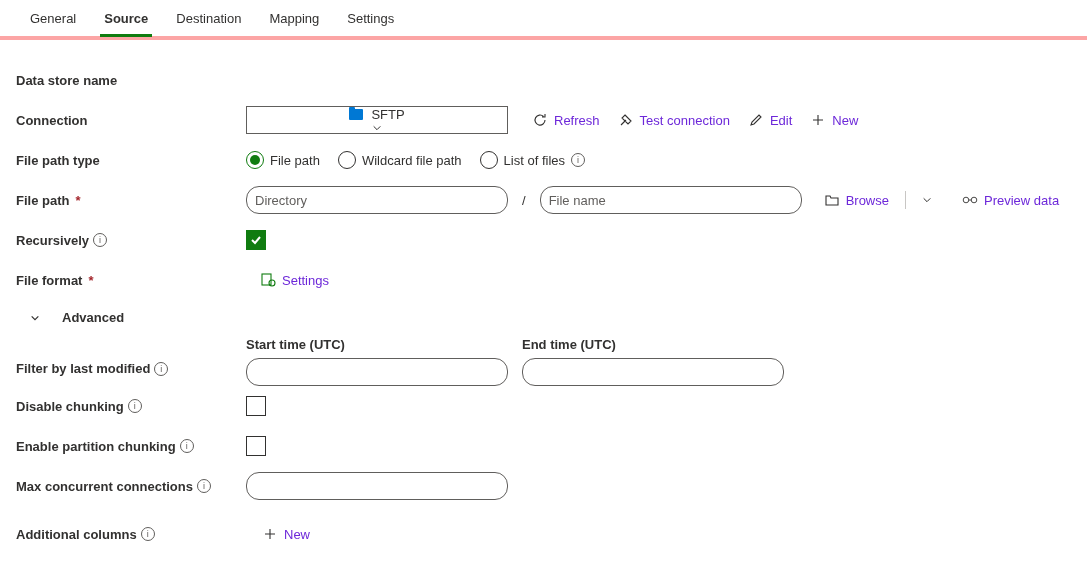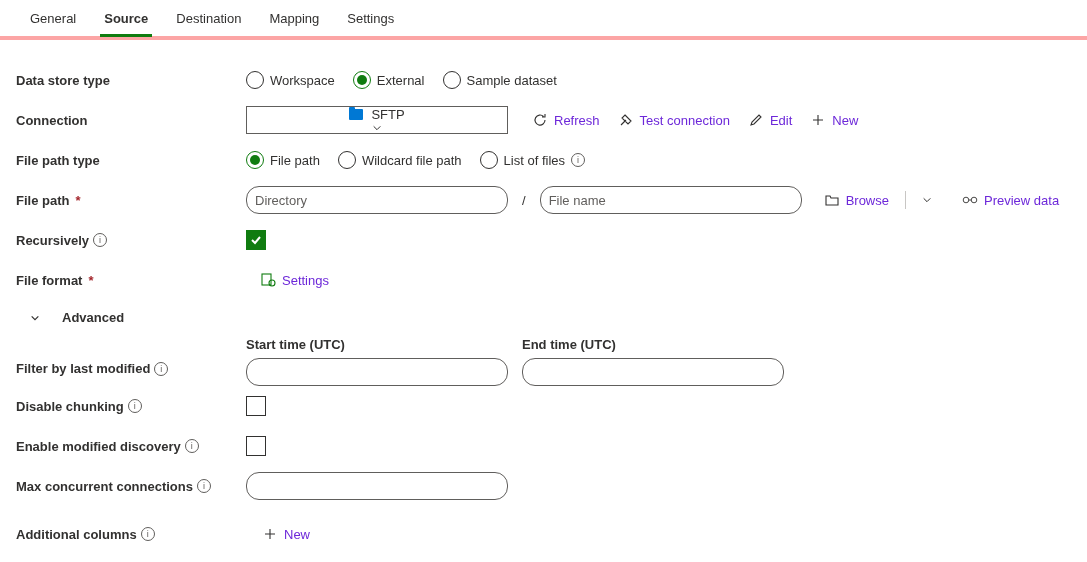--- a/index.html
+++ b/index.html
@@ -206,39 +206,21 @@
   <div class="tab">General</div>
   <div class="tab active">Source</div>
   <div class="tab">Destination</div>
   <div class="tab">Mapping</div>
   <div class="tab">Settings</div>
 </div>
 
 <div class="form">
 
   <div class="row">
-    <div class="label-col">Data store type</div>
-    <div class="controls">
-      <div class="radio-group">
-        <div class="radio">
-          <span class="radio-outer"></span>
-          <span>Workspace</span>
-        </div>
-        <div class="radio selected">
-          <span class="radio-outer">
-              <span class="radio-inner"></span>
-            </span>
-          <span>External</span>
-        </div>
-        <div class="radio">
-          <span class="radio-outer"></span>
-          <span>Sample dataset</span>
-        </div>
-      </div>
-    </div>
+    <div class="label-col">Data store name</div>
   </div>
 
   <div class="row">
     <div class="label-col">Connection</div>
     <div class="controls">
       <div class="select">
         <span class="select-left">
           <span class="folder-icon"></span>
           <span>SFTP</span>
         </span>
@@ -389,21 +371,21 @@
       <span>Disable chunking</span>
       <span class="info-icon">i</span>
     </div>
     <div class="controls">
       <div class="checkbox"></div>
     </div>
   </div>
 
   <div class="row">
     <div class="label-col">
-      <span>Enable modified discovery</span>
+      <span>Enable partition chunking</span>
       <span class="info-icon">i</span>
     </div>
     <div class="controls">
       <div class="checkbox"></div>
     </div>
   </div>
 
   <div class="row">
     <div class="label-col">
       <span>Max concurrent connections</span>

